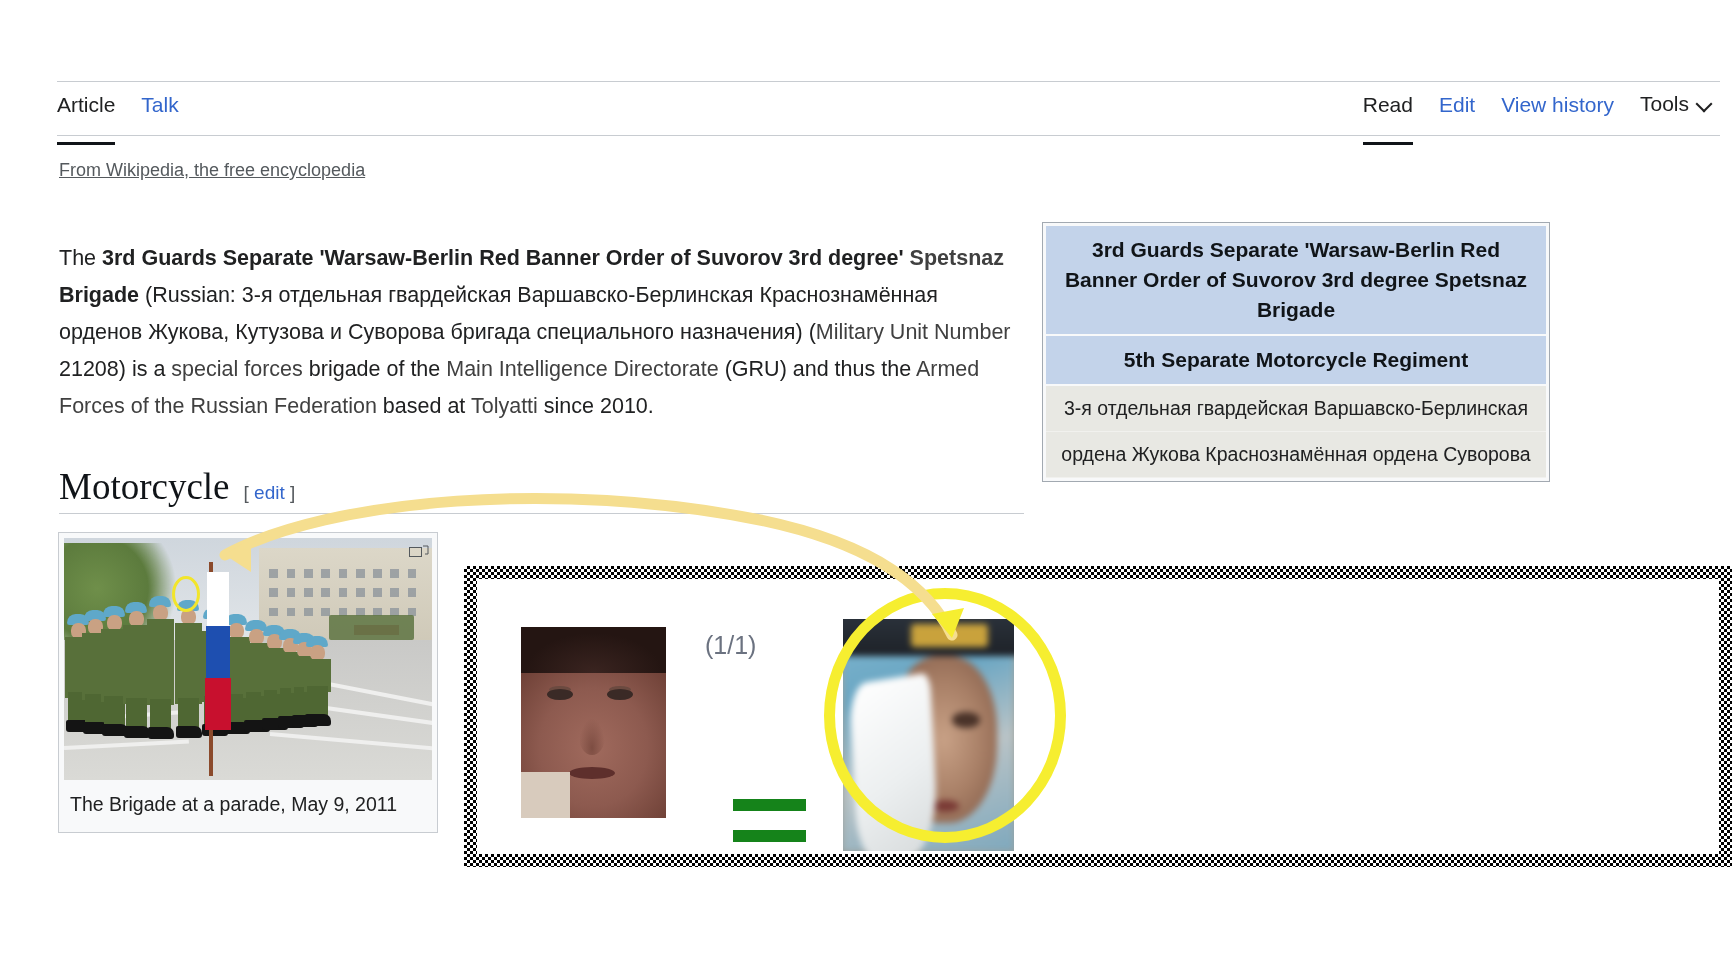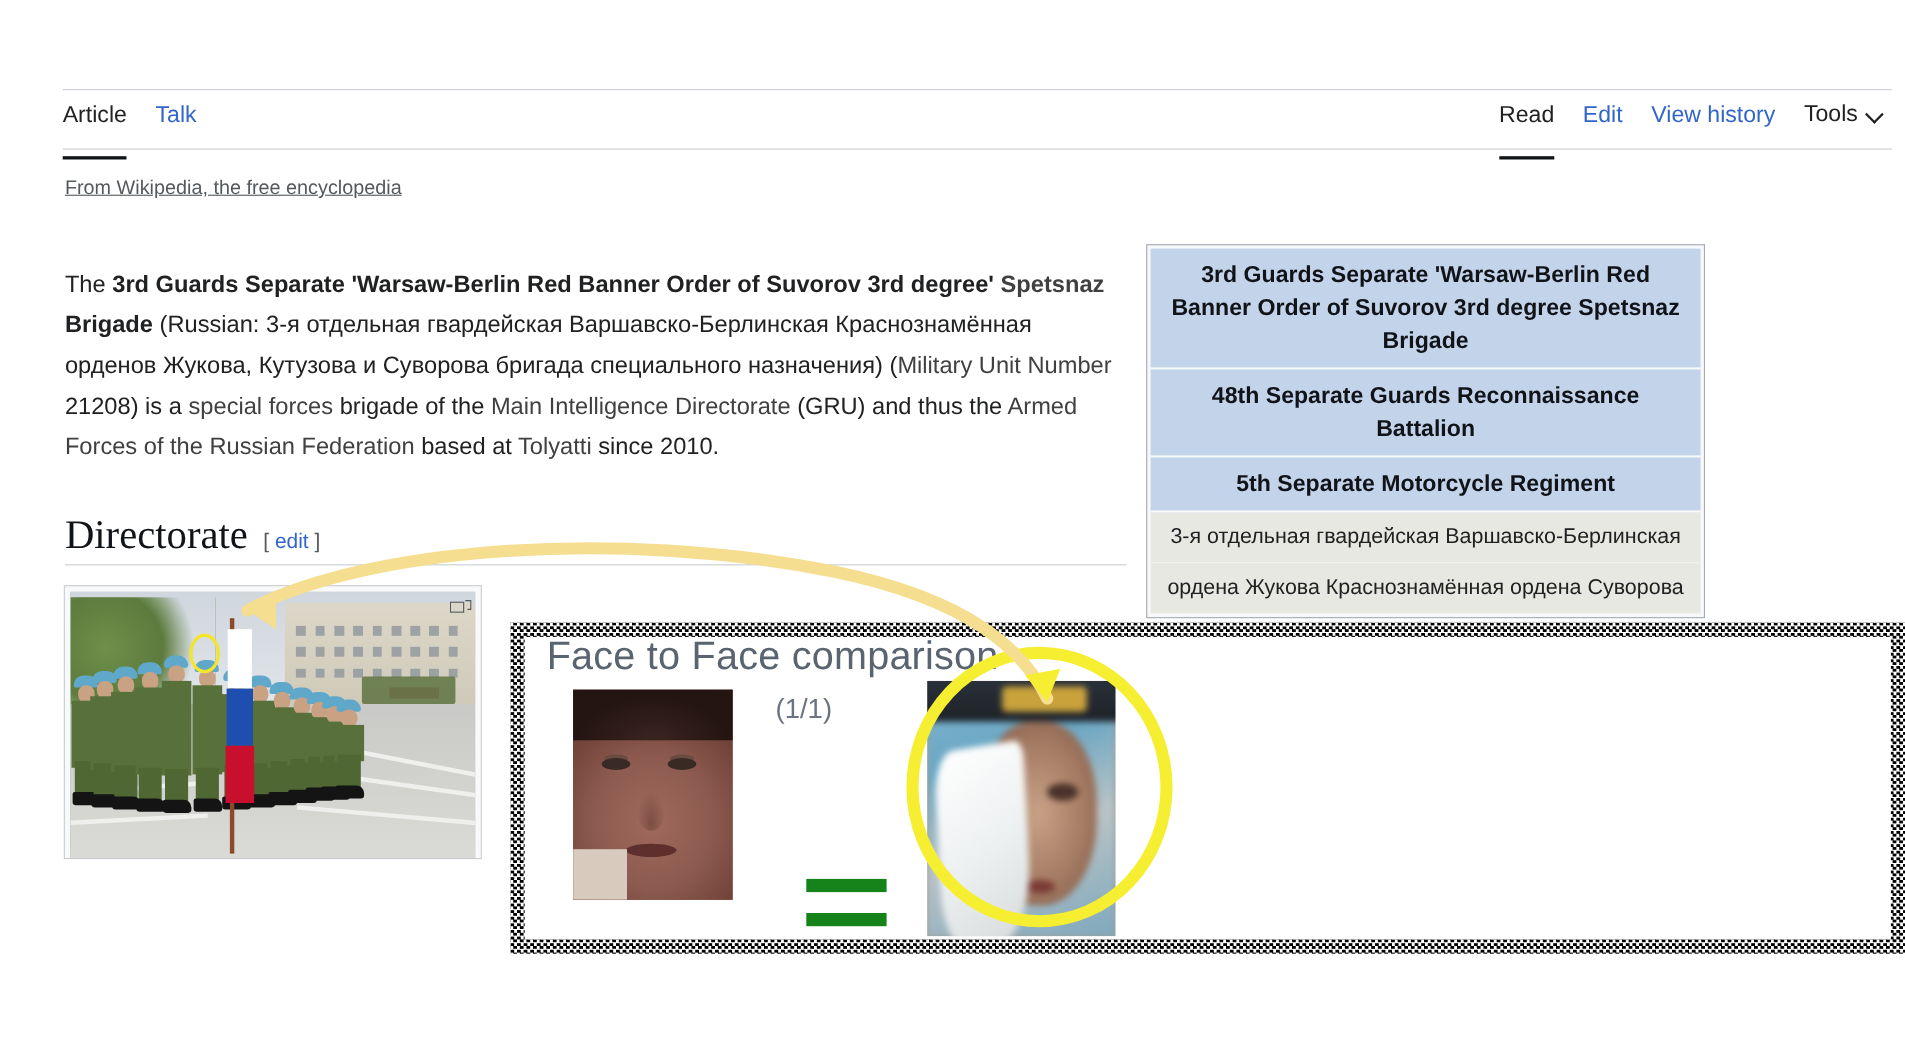--- a/index.html
+++ b/index.html
@@ -409,21 +409,21 @@
   </div>
   <div class="tabs-rule"></div>
 
   <div class="siteline">From Wikipedia, the free encyclopedia</div>
 
   <div class="content">
     <p class="lead-para"><span>The </span><b>3rd Guards Separate 'Warsaw-Berlin Red Banner Order of Suvorov 3rd degree' </b><a class="wlink" style="font-weight:bold" href="#">Spetsnaz</a><b> Brigade</b><span> (Russian: 3-я отдельная гвардейская Варшавско-Берлинская Краснознамённая орденов Жукова, Кутузова и Суворова бригада специального назначения) (</span><a class="wlink" href="#">Military Unit Number</a><span> 21208) is a </span><a class="wlink" href="#">special forces</a><span> brigade of the </span><a class="wlink" href="#">Main Intelligence Directorate</a><span> (GRU) and thus the </span><a class="wlink" href="#">Armed Forces of the Russian Federation</a><span> based at </span><a class="wlink" href="#">Tolyatti</a><span> since 2010.</span></p>
   </div>
 
   <div class="section-head">
-    <h2>Directorate</h2>
+    <h2>Motorcycle</h2>
     <span class="edit-link"><span>[ </span><a href="#">edit</a><span> ]</span></span>
   </div>
   <div class="section-rule"></div>
 
   <div class="thumb">
     <div class="thumb-img">
       <div class="sky"></div>
       <div class="bldg">
         <div class="bldg-win" style="left:6%;top:22%;width:5%;height:9%"></div>
         <div class="bldg-win" style="left:16%;top:22%;width:5%;height:9%"></div>
@@ -555,44 +555,43 @@
             <span class="s-legs"></span>
             <span class="s-boot"></span>
           </div>
       </div>
       <div class="flag-pole" style="left:145px;top:24px;height:214px"></div>
       <div class="flag-w" style="left:143px;top:34px;width:22px;height:54px"></div>
       <div class="flag-b" style="left:142px;top:88px;width:24px;height:52px"></div>
       <div class="flag-r" style="left:141px;top:140px;width:26px;height:52px"></div>
       <div class="photo-circle" style="left:108px;top:38px;width:28px;height:36px"></div>
     </div>
+    <div class="thumb-caption">The Brigade at a parade, May 9, 2011</div>
     <svg class="caption-expand" viewBox="0 0 20 18">
       <rect x="0.5" y="4.5" width="12" height="9" fill="none" stroke="#54595d"></rect>
       <path d="M14 3 h5 v8 h-3" fill="none" stroke="#54595d"></path>
     </svg>
   </div>
 
   <div class="infobox">
     <div class="ib-row">3rd Guards Separate 'Warsaw-Berlin Red Banner Order of Suvorov 3rd degree Spetsnaz Brigade</div>
-    <div class="ib-row">48th Separate Guards Reconnaissance Battalion</div>
     <div class="ib-row">5th Separate Motorcycle Regiment</div>
     <div class="ib-sub">3-я отдельная гвардейская Варшавско-Берлинская</div>
     <div class="ib-sub">ордена Жукова Краснознамённая ордена Суворова</div>
   </div>
 
   <svg class="arrow-svg" viewBox="0 0 1732 967">
     <path d="M 225 555 C 330 498, 560 480, 760 520 C 880 545, 930 590, 952 635" fill="none" stroke="#f5de8f" stroke-width="11" stroke-linecap="round"></path>
     <path d="M 225 555 l 26 -17 l 0 34 z" fill="#f5de8f"></path>
     <path d="M 952 638 l -20 -24 l 32 -6 z" fill="#f6ee30"></path>
   </svg>
 
   <div class="ftf-panel">
     <div class="ftf-inner">
 
-      <div class="ftf-title">Face to Face comparison</div>
 
       <div class="face-a">
         <div class="face-a-skin"></div>
         <div class="fa-hair"></div>
         <div class="fa-eye" style="left:26px;top:62px"></div>
         <div class="fa-eye" style="left:86px;top:62px"></div>
         <div class="fa-nose"></div>
         <div class="fa-mouth"></div>
         <div class="fa-collar"></div>
       </div>

